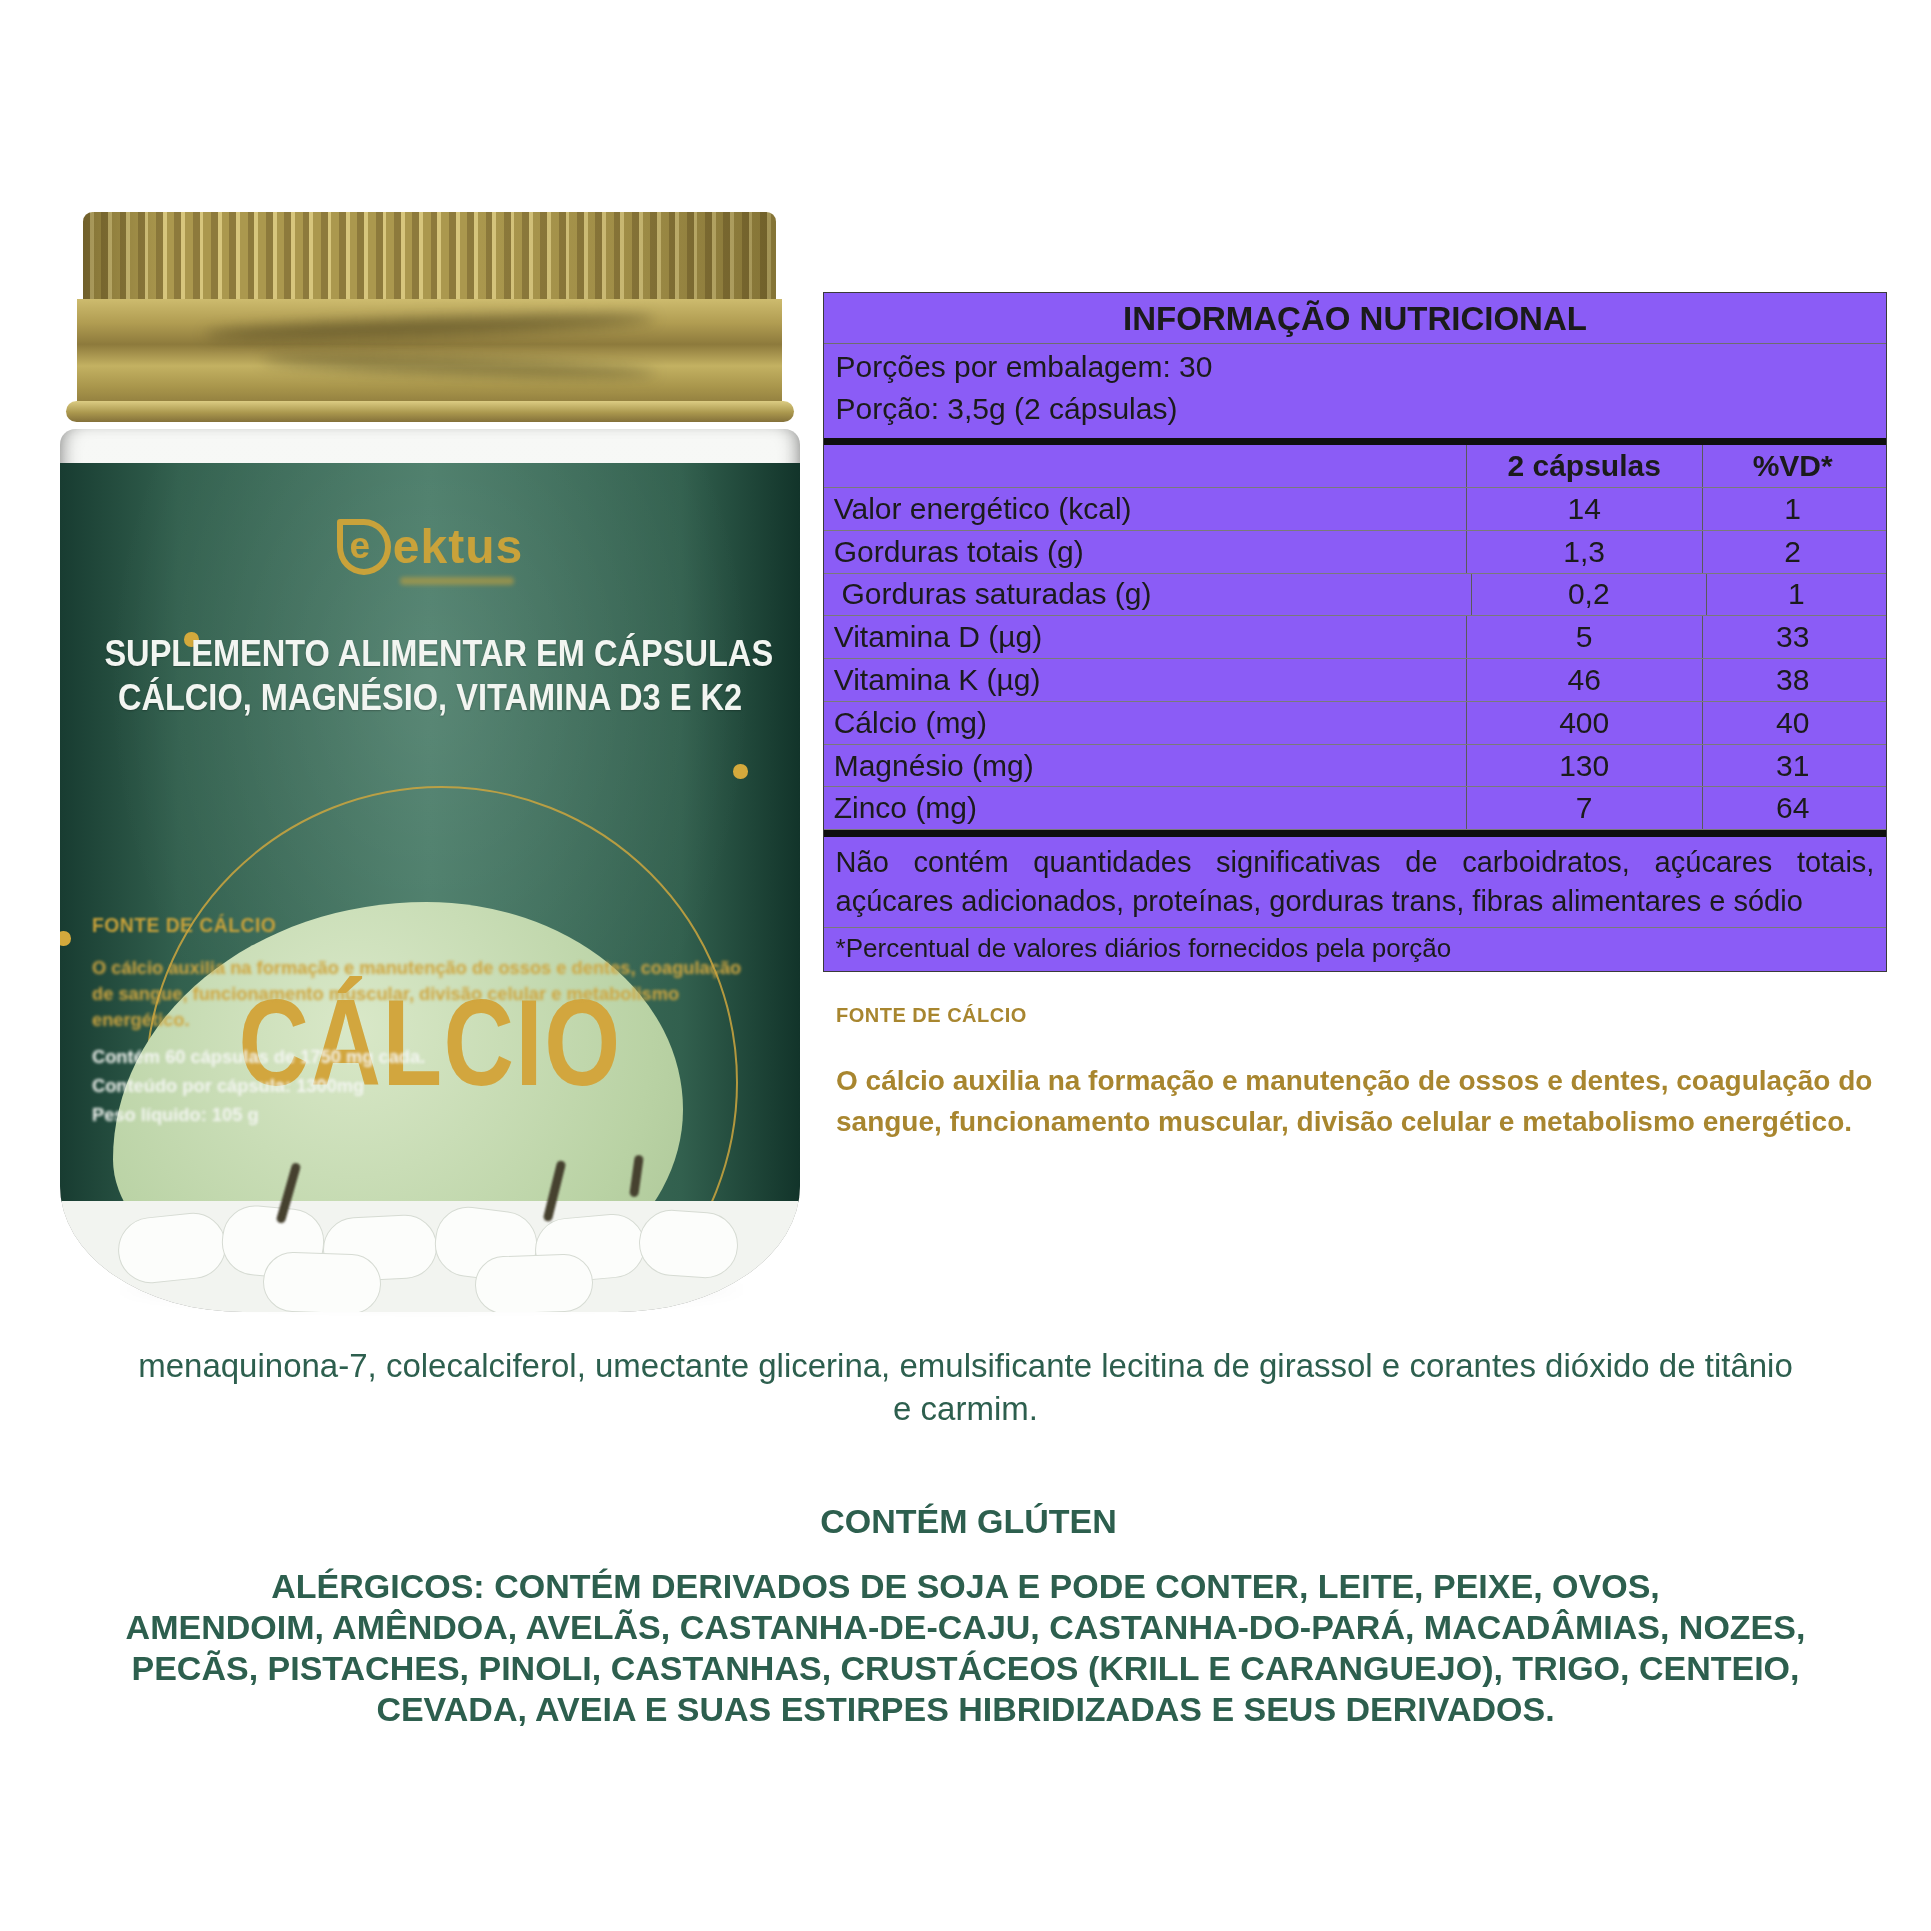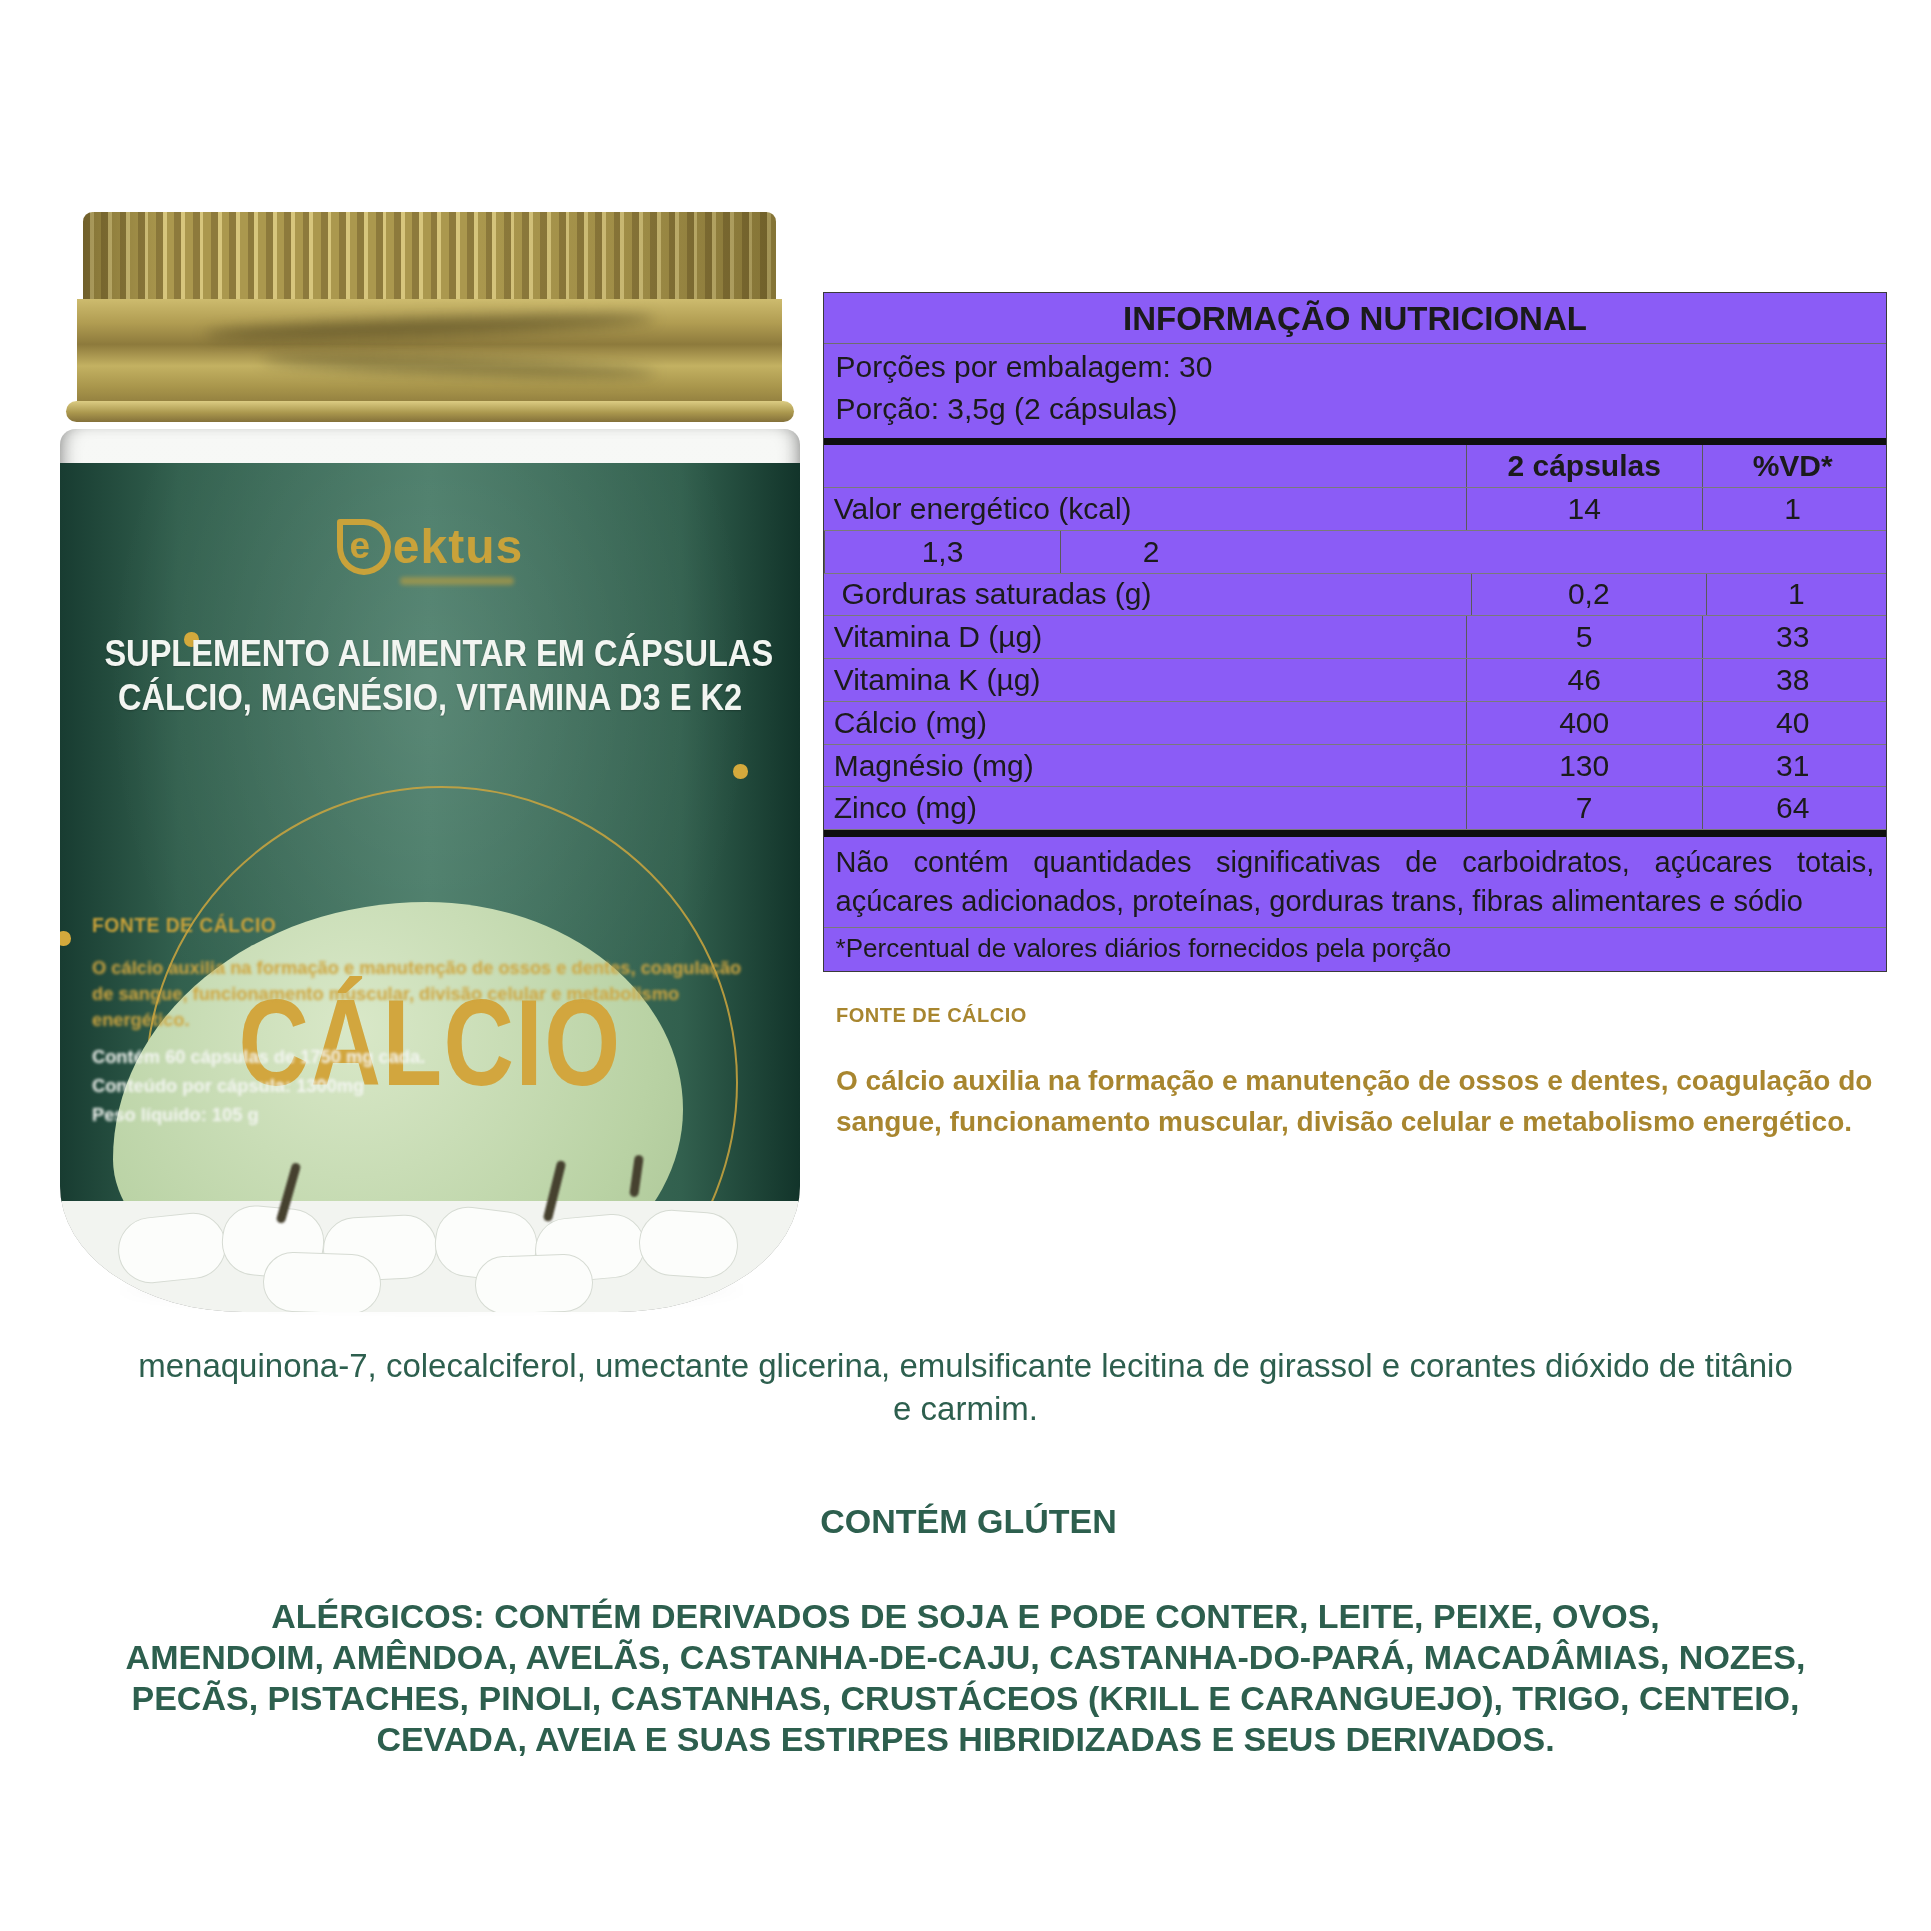--- a/index.html
+++ b/index.html
@@ -87,21 +87,21 @@
   .fonte-h{position:absolute;left:836px;top:1004px;color:#a8862f;font-weight:bold;font-size:20px;letter-spacing:0.5px;}
   .fonte-b{position:absolute;left:836px;top:1060px;color:#a8862f;font-weight:bold;font-size:28px;line-height:41px;white-space:nowrap;}
 
   
   .ingredients{position:absolute;left:0;top:1344px;width:1931px;text-align:center;color:#2d5f4e;
                font-size:33px;line-height:43px;}
   .ingredients b{font-weight:bold;}
   .gluten{position:absolute;left:3px;top:1502px;width:1931px;text-align:center;color:#2d5f4e;
           font-weight:bold;font-size:34px;}
   .allergens{position:absolute;left:0;top:1566px;width:1931px;text-align:center;color:#2d5f4e;
-             font-weight:bold;font-size:34px;line-height:41px;margin-top:30px;}
+             font-weight:bold;font-size:34px;line-height:41px;}
 </style>
 </head>
 <body>
 
 <div id="canvas">
 
   <div id="jar">
     <div class="jar-shadow"></div>
 
     <div class="cap">
@@ -171,20 +171,21 @@
       <div class="cell-a">2 cápsulas</div>
       <div class="cell-b">%VD*</div>
     </div>
 
     <div class="nt-row">
       <div class="cell-label">Valor energético (kcal)</div>
       <div class="cell-a">14</div>
       <div class="cell-b">1</div>
     </div>
     <div class="nt-row">
+      <div class="cell-label">Gorduras totais (g)</div>
       <div class="cell-a">1,3</div>
       <div class="cell-b">2</div>
     </div>
     <div class="nt-row">
       <div class="cell-label indent">Gorduras saturadas (g)</div>
       <div class="cell-a">0,2</div>
       <div class="cell-b">1</div>
     </div>
     <div class="nt-row">
       <div class="cell-label">Vitamina D (µg)</div>

